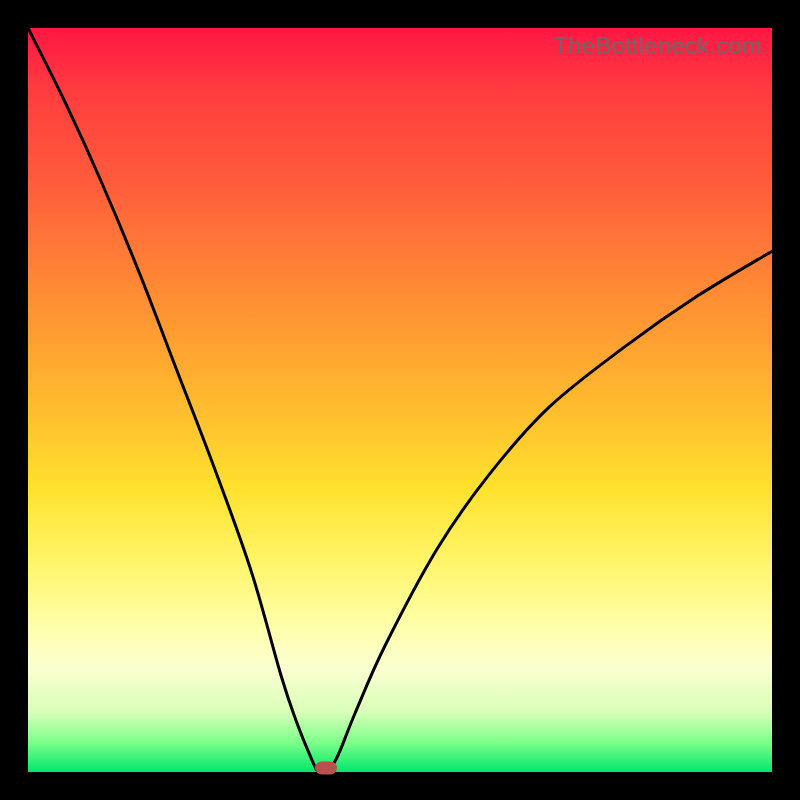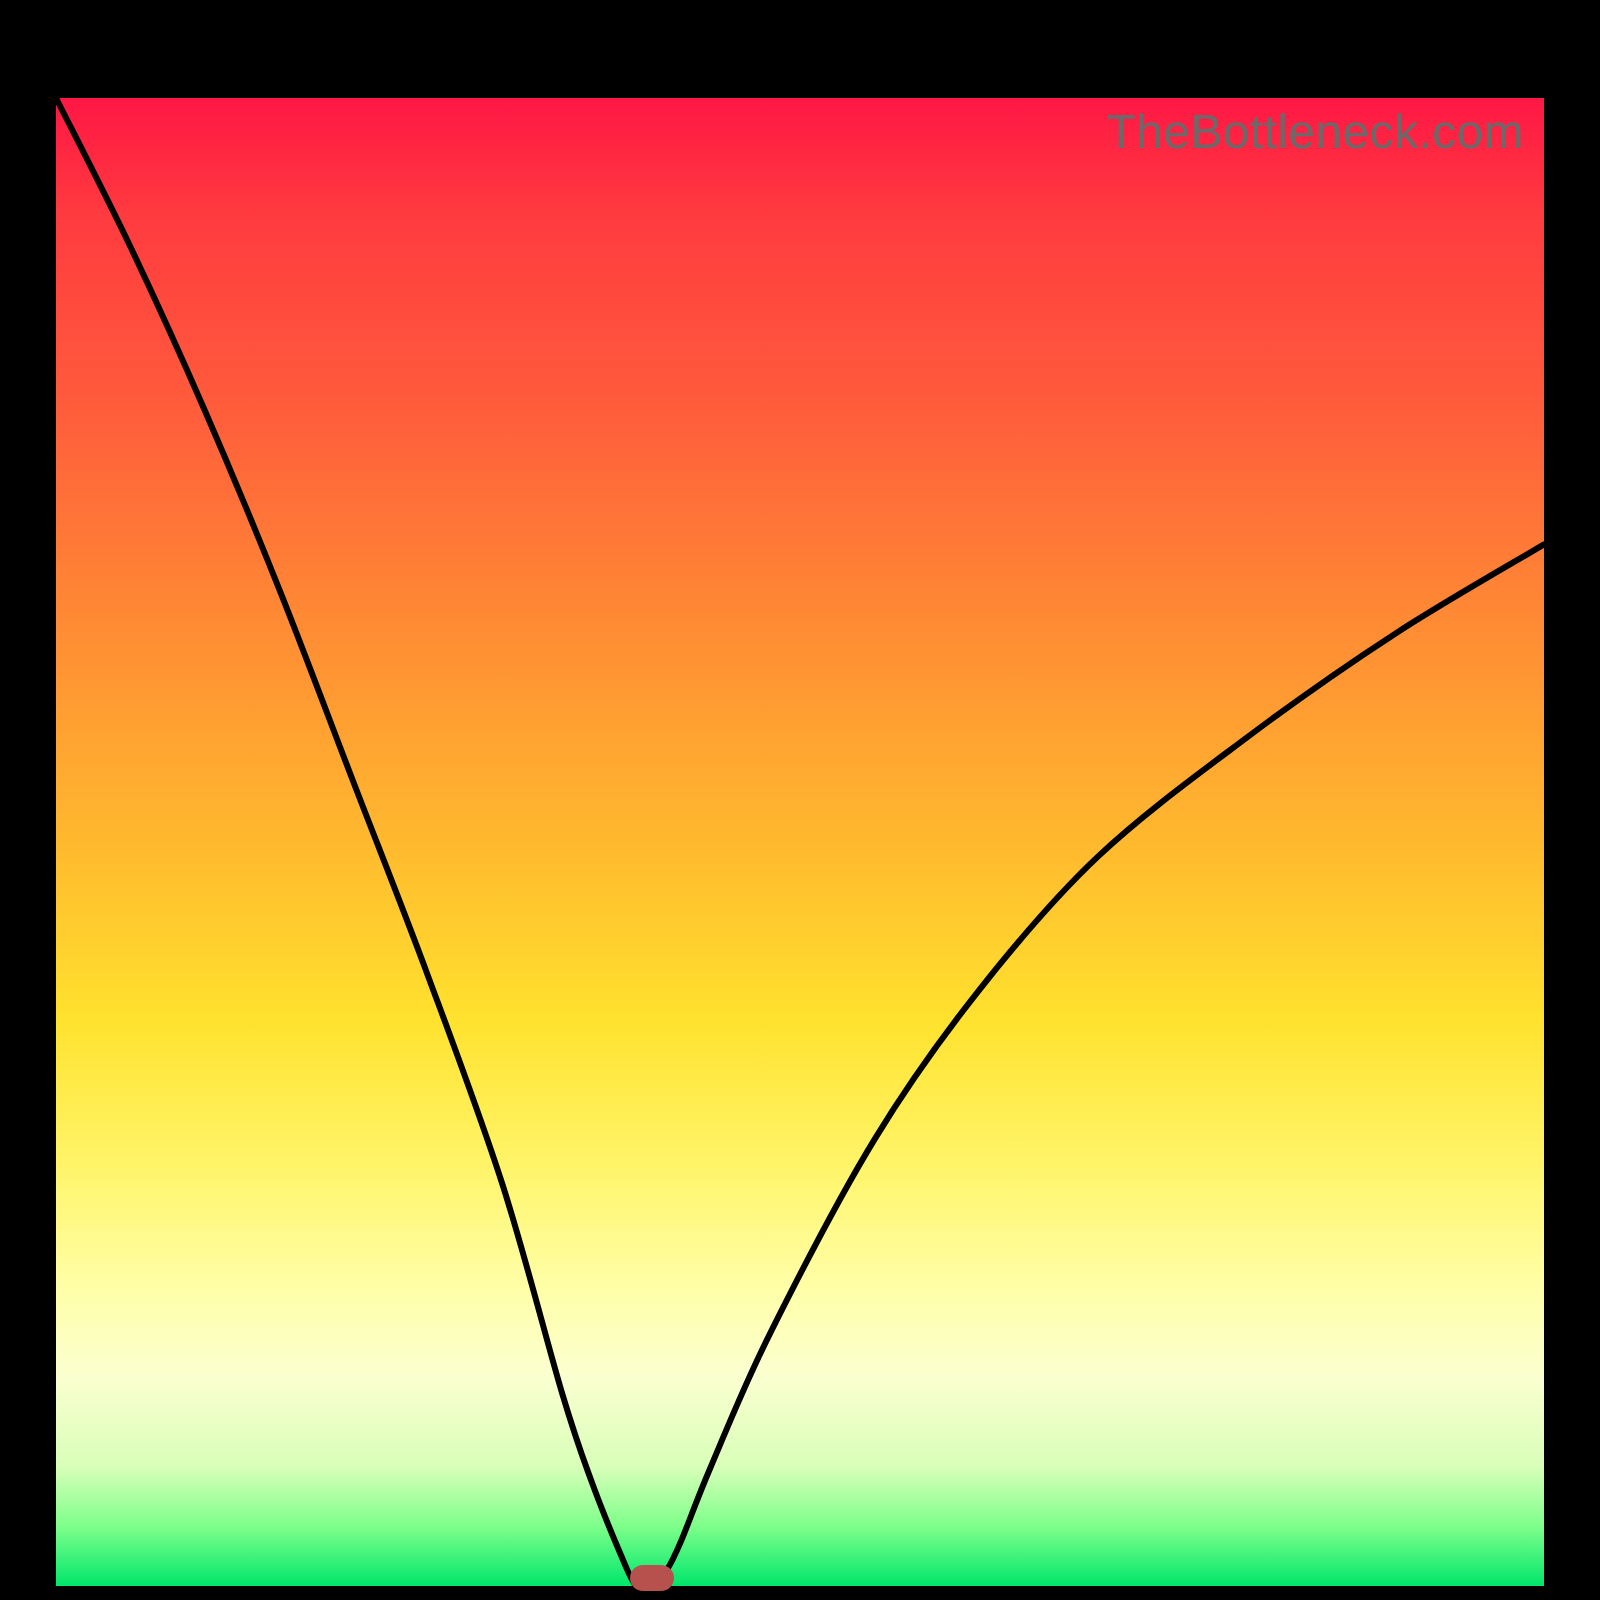--- a/index.html
+++ b/index.html
@@ -10,21 +10,20 @@
     overflow: hidden;
     background: #000;
     font-family: Arial, Helvetica, sans-serif;
   }
   .frame {
     position: absolute;
     left: 0; top: 0;
     width: 800px;
     height: 679px;
     background: #000;
-    margin-top: 21px;
   }
   .plot {
     position: absolute;
     left: 28px;
     top: 28px;
     width: 744px;
     height: 744px;
     
     background: linear-gradient(to bottom,
       #ff1744 0%,

